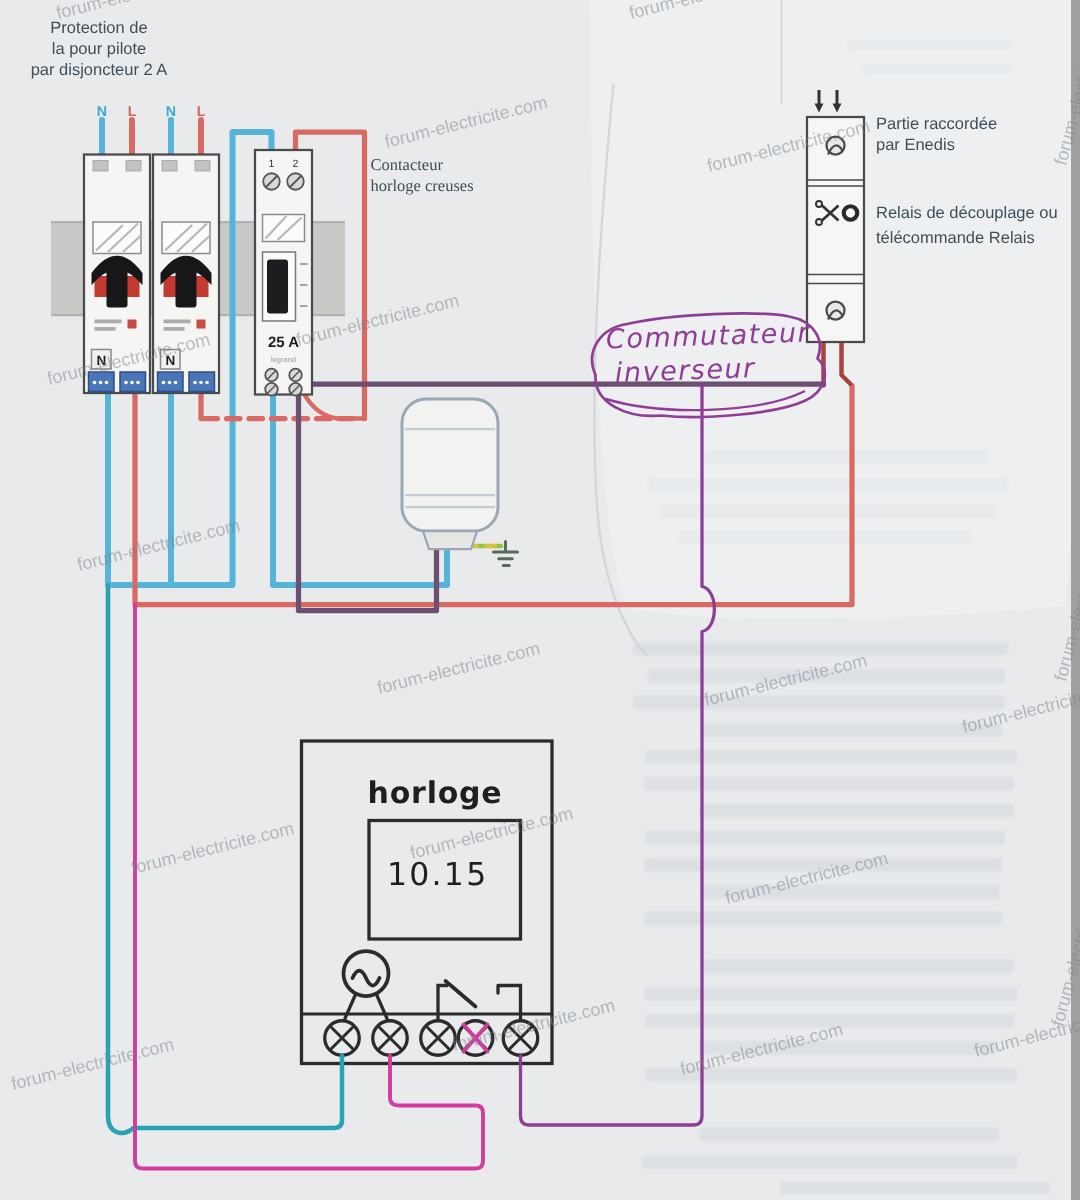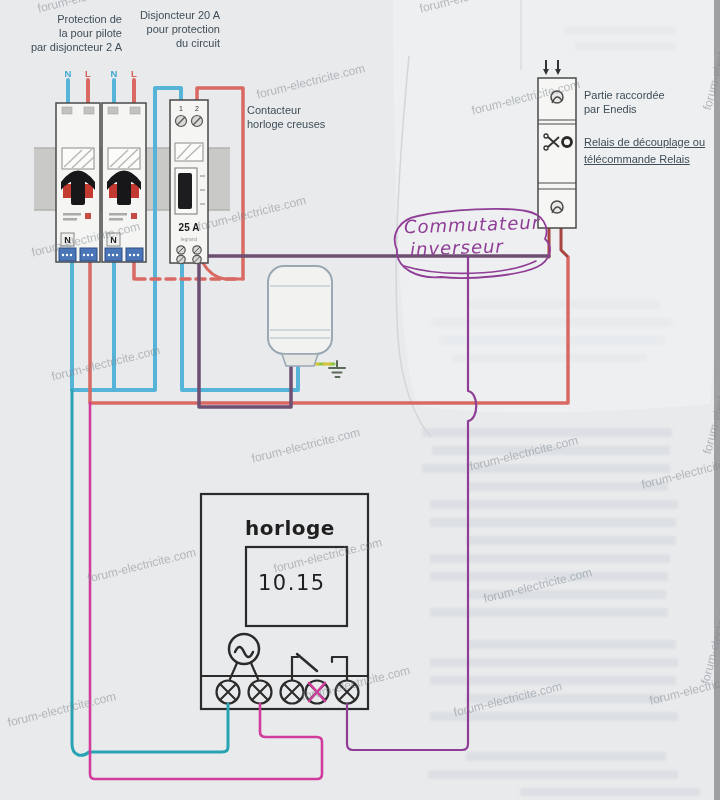--- a/index.html
+++ b/index.html
@@ -6,21 +6,21 @@
   .page{
     position:relative;width:720px;height:800px;overflow:hidden;
     background:#e9eaec;
     font-family:"Liberation Sans",sans-serif;
   }
   svg{position:absolute;left:0;top:0;}
   .lbl{
     position:absolute;color:#3f4e58;font-size:11px;line-height:14px;
     font-family:"Liberation Sans",sans-serif;
   }
-  .lbl.center{text-align:right;}
+  .lbl.center{text-align:center;}
   .hand{
     position:absolute;color:var(--ann-purple,#8f3d96);
     font-family:"DejaVu Sans",sans-serif;font-style:italic;
     font-size:18px;letter-spacing:1px;transform:rotate(-2deg);
     white-space:nowrap;
   }
   .wm{
     position:absolute;color:rgba(122,132,140,0.5);font-size:12px;
     font-family:"Liberation Sans",sans-serif;white-space:nowrap;
     transform-origin:left top;pointer-events:none;
@@ -220,34 +220,29 @@
     <text class="svgtxt" x="134" y="77" text-anchor="middle" font-size="9.5" font-weight="bold" fill="var(--label-l)">L</text>
 
     <rect x="714" y="0" width="6" height="800" fill="#9fa0a2"></rect>
   </svg>
 
   <div class="lbl center" style="left:10px;top:12px;width:112px;">
     <div>Protection de</div>
     <div>la pour pilote</div>
     <div>par disjoncteur 2 A</div>
   </div>
-  <div class="lbl center" style="left:122px;top:8px;width:98px;">
-    <div>Disjoncteur 20 A</div>
-    <div>pour protection</div>
-    <div>du circuit</div>
-  </div>
-  <div class="lbl" style="left:247px;top:103px;width:110px;">
+  <div class="lbl" style="left:247px;top:103px;width:110px;font-family:Liberation Serif, serif;">
     <div>Contacteur</div>
     <div>horloge creuses</div>
   </div>
-  <div class="lbl" style="left:584px;top:88px;width:122px;">
+  <div class="lbl" style="left:584px;top:76px;width:122px;">
     <div>Partie raccordée</div>
     <div>par Enedis</div>
   </div>
-  <div class="lbl" style="left:584px;top:134px;width:130px;line-height:17px;text-decoration:underline;">
+  <div class="lbl" style="left:584px;top:134px;width:130px;line-height:17px;">
     <div>Relais de découplage ou</div>
     <div>télécommande Relais</div>
   </div>
 
   <div class="hand" style="left:404px;top:214px;">Commutateur</div>
   <div class="hand" style="left:410px;top:237px;">inverseur</div>
 
   <div id="wm">
       <div class="wm" style="left: 36px; top: 2px; transform: rotate(-14deg);">forum-electricite.com</div>
       <div class="wm" style="left: 255px; top: 88px; transform: rotate(-14deg);">forum-electricite.com</div>

